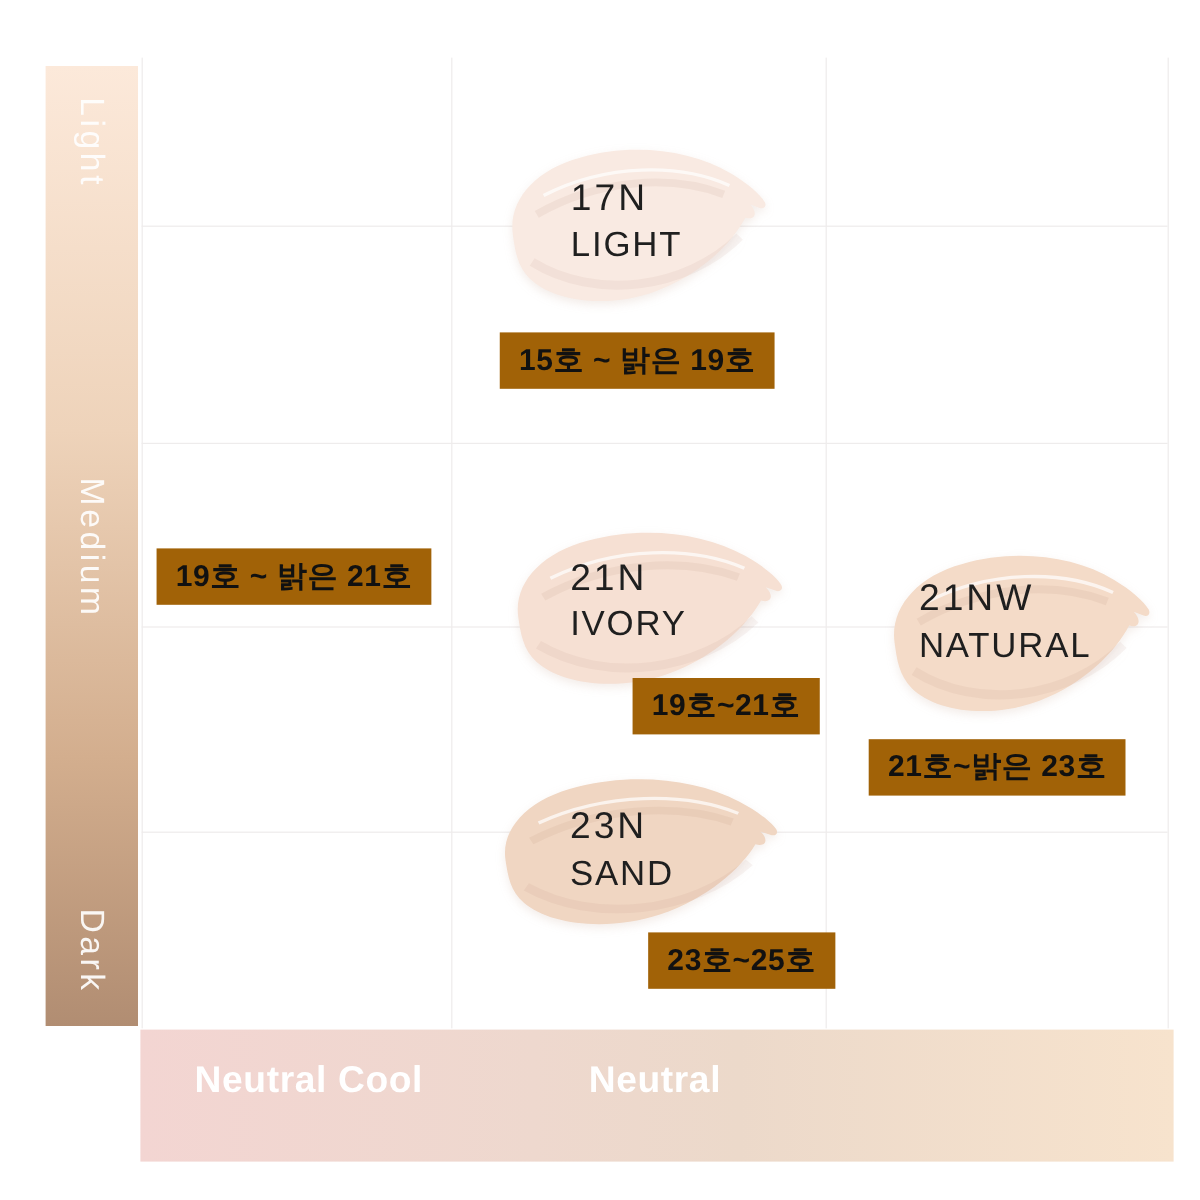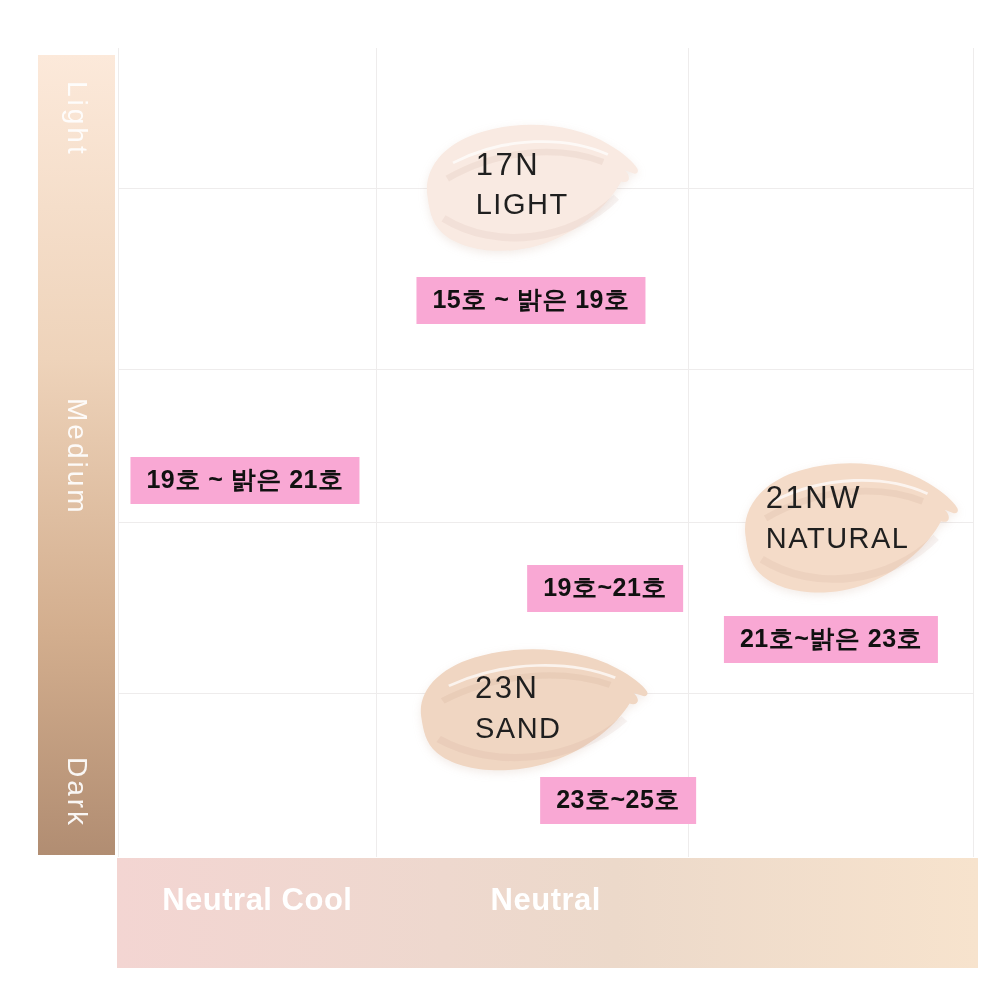--- a/index.html
+++ b/index.html
@@ -32,21 +32,21 @@
   .swatch svg{display:block;width:100%;height:100%;filter:drop-shadow(0 3px 4px rgba(190,150,130,0.18));}
   .shade-text{
     position:absolute;transform:translate(-50%,-50%);
     color:#1f1f1f;line-height:1.32;white-space:nowrap;z-index:4;
   }
   .shade-code{font-size:31px;letter-spacing:2.5px;}
   .shade-name{font-size:29px;letter-spacing:1.5px;}
   
   .range-label{
     position:absolute;transform:translateX(-50%);z-index:4;
-    background:#f9a8d4;color:#111111;font-size:25px;font-weight:700;
+    background:#a16207;color:#111111;font-size:25px;font-weight:700;
     padding:6px 16px 8px;letter-spacing:.5px;white-space:nowrap;
   }
 </style>
 </head>
 <body>
 
 <div class="canvas">
 
   <div class="gline v" style="left:118px"></div>
   <div class="gline v" style="left:376px"></div>
@@ -77,20 +77,32 @@
     </svg>
     <div class="shade-text" style="left:47%;top:49%">
       <div class="shade-code">17N</div>
       <div class="shade-name">LIGHT</div>
     </div>
   </div>
   <div class="range-label" style="left:531px;top:277px">15호 ~ 밝은 19호</div>
 
   <div class="range-label" style="left:245px;top:457px">19호 ~ 밝은 21호</div>
 
+  <div class="swatch" style="left:419px;top:431px;width:238px;height:148px">
+    <svg viewBox="0 0 240 160" preserveAspectRatio="none">
+      <path d="M13,90 C9,60 32,32 72,21 C116,8 168,13 204,35 C219,44 230,54 234,61 C236,65 233,68 229,66 L221,63 C228,70 226,78 217,75 C205,98 178,126 139,141 C97,157 49,151 28,130 C17,119 15,105 13,90 Z" fill="#f6e0d3"></path>
+      <path d="M40,55 C95,26 160,26 203,46" stroke="rgba(255,255,255,0.7)" stroke-width="3" fill="none"></path>
+      <path d="M34,72 C88,40 152,36 198,54" stroke="rgba(150,100,80,0.08)" stroke-width="7" fill="none"></path>
+      <path d="M30,115 C85,150 165,140 212,92" stroke="rgba(150,100,80,0.07)" stroke-width="8" fill="none"></path>
+    </svg>
+    <div class="shade-text" style="left:44%;top:47%">
+      <div class="shade-code">21N</div>
+      <div class="shade-name">IVORY</div>
+    </div>
+  </div>
   <div class="range-label" style="left:605px;top:565px">19호~21호</div>
 
   <div class="swatch" style="left:733px;top:450px;width:230px;height:152px">
     <svg viewBox="0 0 240 160" preserveAspectRatio="none">
       <path d="M13,90 C9,60 32,32 72,21 C116,8 168,13 204,35 C219,44 230,54 234,61 C236,65 233,68 229,66 L221,63 C228,70 226,78 217,75 C205,98 178,126 139,141 C97,157 49,151 28,130 C17,119 15,105 13,90 Z" fill="#f4dbc8"></path>
       <path d="M40,55 C95,26 160,26 203,46" stroke="rgba(255,255,255,0.7)" stroke-width="3" fill="none"></path>
       <path d="M34,72 C88,40 152,36 198,54" stroke="rgba(150,100,80,0.08)" stroke-width="7" fill="none"></path>
       <path d="M30,115 C85,150 165,140 212,92" stroke="rgba(150,100,80,0.07)" stroke-width="8" fill="none"></path>
     </svg>
     <div class="shade-text" style="left:45.5%;top:45%">

